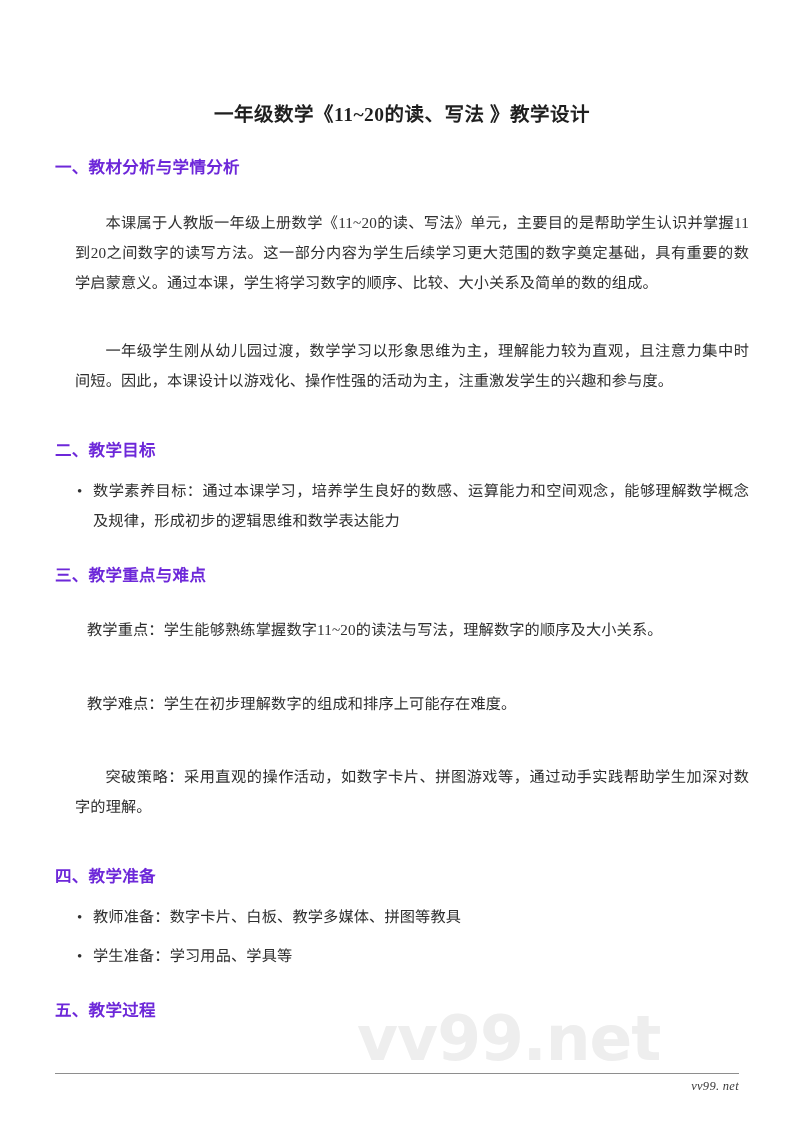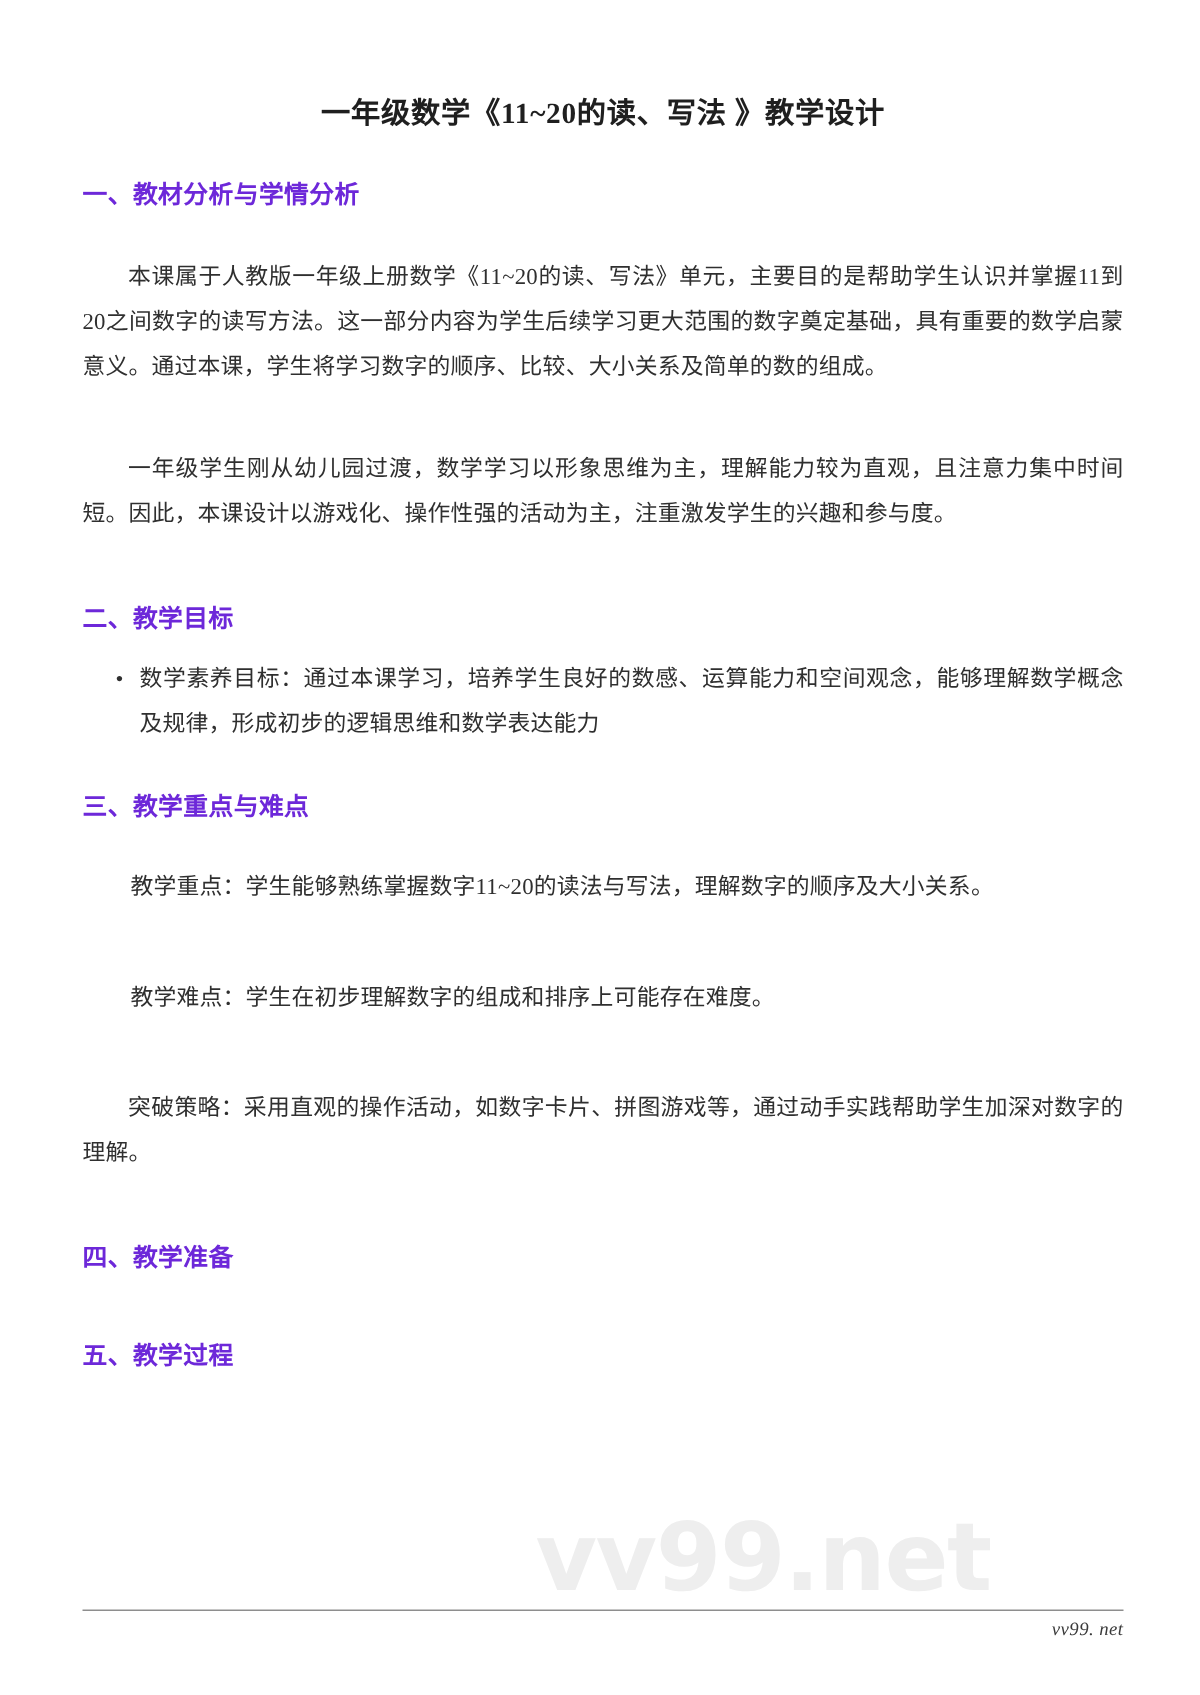--- a/index.html
+++ b/index.html
@@ -33,21 +33,21 @@
   }
 
   
   .doc-title {
     text-align: center;
     font-size: 19.5px;
     font-weight: bold;
     letter-spacing: 0.5px;
     color: #1f1f1f;
     margin: 0;
-    padding-top: 62px;
+    padding-top: 100px;
     padding-bottom: 0;
     line-height: 1.5;
   }
 
   
   .section-heading {
     font-size: 16.5px;
     font-weight: bold;
     color: #6d28d9;
     letter-spacing: 0.3px;
@@ -58,20 +58,21 @@
   .para {
     font-size: 15.2px;
     line-height: 30px;
     color: #2f2f2f;
     text-align: justify;
     text-justify: inter-ideograph;
     letter-spacing: 0.15px;
   }
   .para.indent {
     text-indent: 2em;
+    margin-left: 20px;
   }
   .para.hang {
     margin-left: 32px;
   }
 
   
   .bullet-list {
     list-style: none;
     margin: 0;
     padding: 0;
@@ -117,21 +118,21 @@
     letter-spacing: -1px;
     white-space: nowrap;
     user-select: none;
     pointer-events: none;
   }
 
   
   .footer {
     position: absolute;
     left: 55px;
-    right: 51px;
+    right: 61px;
     top: 1073px;
   }
   .footer-rule {
     border-top: 1px solid #8e8e8e;
     width: 100%;
     height: 0;
   }
   .footer-text {
     text-align: right;
     font-family: "Liberation Serif", "DejaVu Serif", serif;
@@ -178,20 +179,24 @@
     <div class="sp-block-sm"></div>
     <p class="para hang">教学难点：学生在初步理解数字的组成和排序上可能存在难度。</p>
     <div class="sp-block-sm"></div>
     <p class="para indent">突破策略：采用直观的操作活动，如数字卡片、拼图游戏等，通过动手实践帮助学生加深对数字的理解。</p>
 
     <div class="sp-block-lg"></div>
 
     <div class="section-heading">四、教学准备</div>
     <div class="sp-sec-after"></div>
 
+    <ul class="bullet-list">
+      <li class="bullet-item">教师准备：数字卡片、白板、教学多媒体、拼图等教具</li>
+      <li class="bullet-item" style="margin-top:9px;">学生准备：学习用品、学具等</li>
+    </ul>
 
     <div class="sp-block-lg"></div>
 
     <div class="section-heading">五、教学过程</div>
     <div class="sp-block-md"></div>
 
   </div>
 
   <div class="watermark">vv99.net</div>
 

